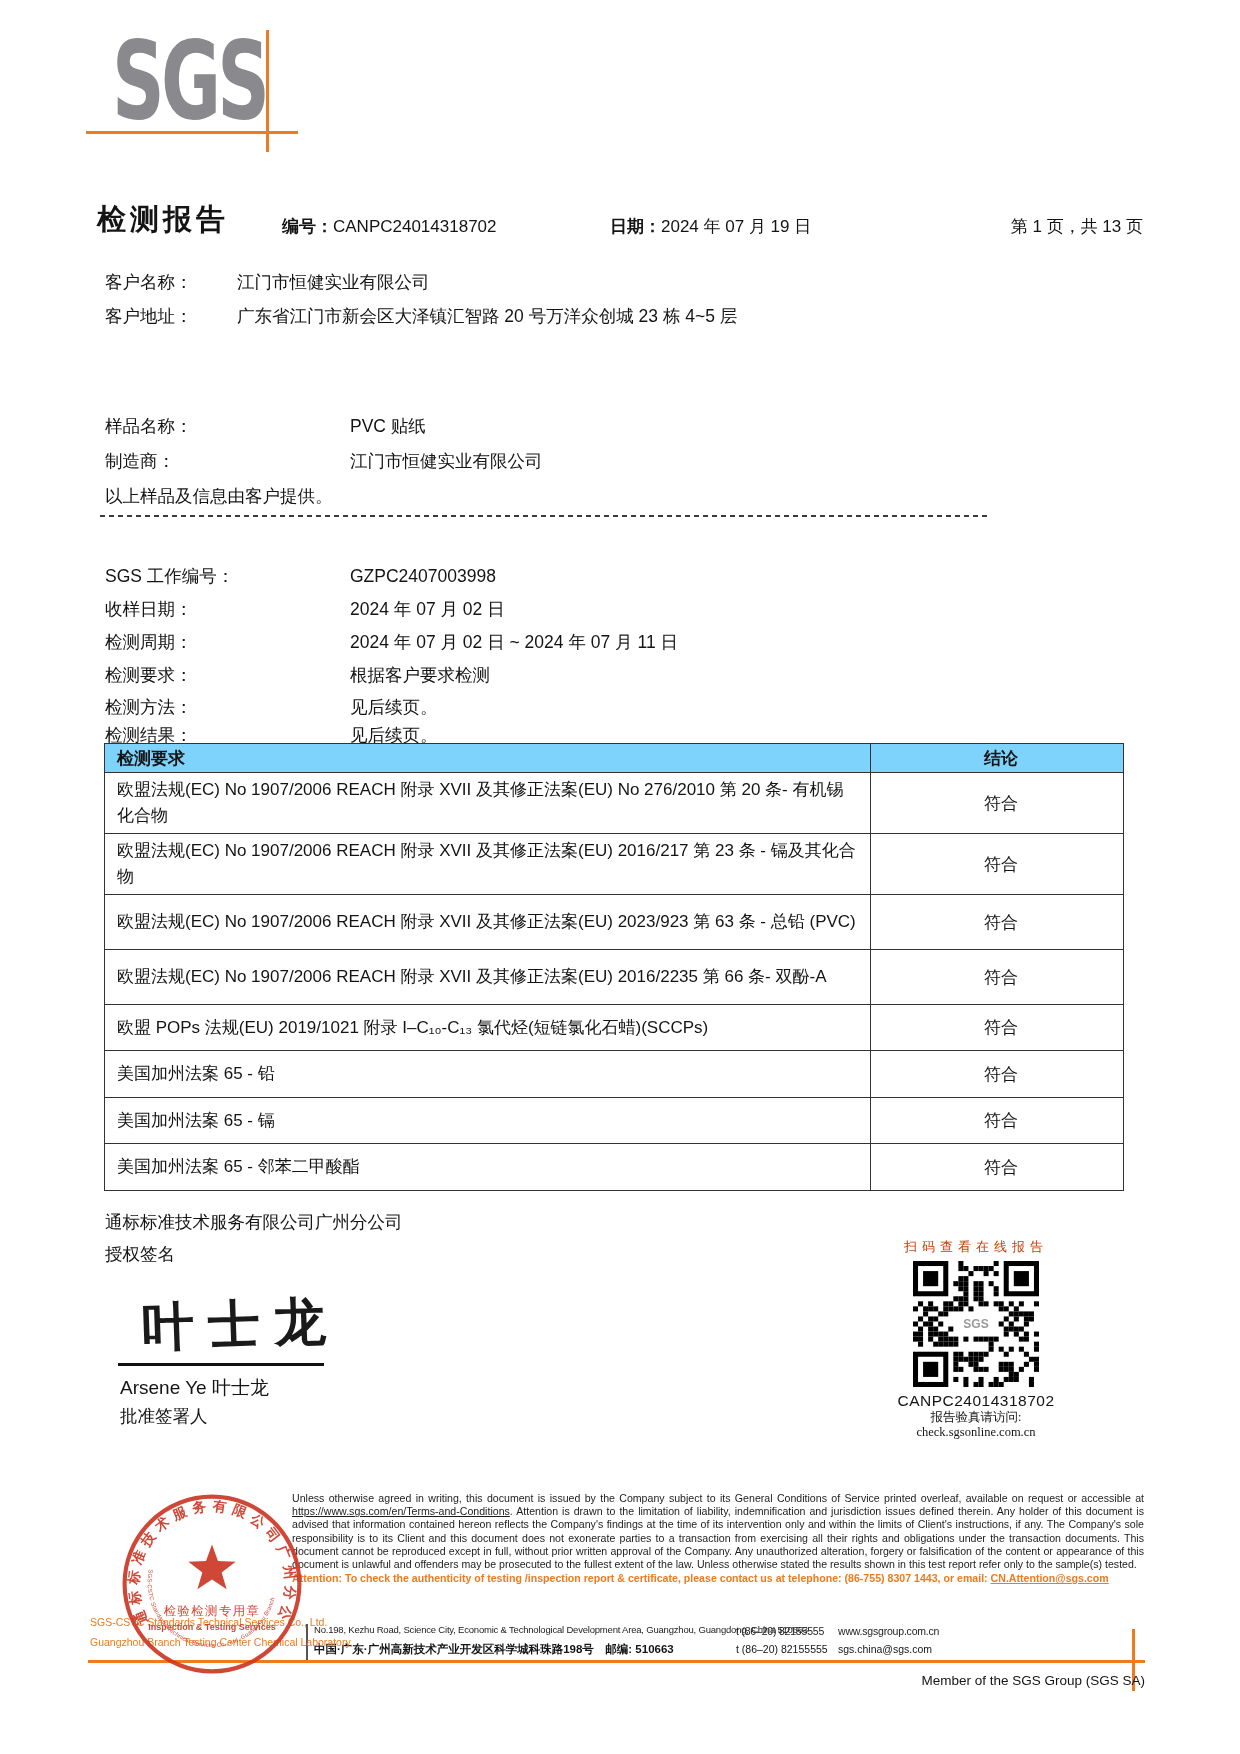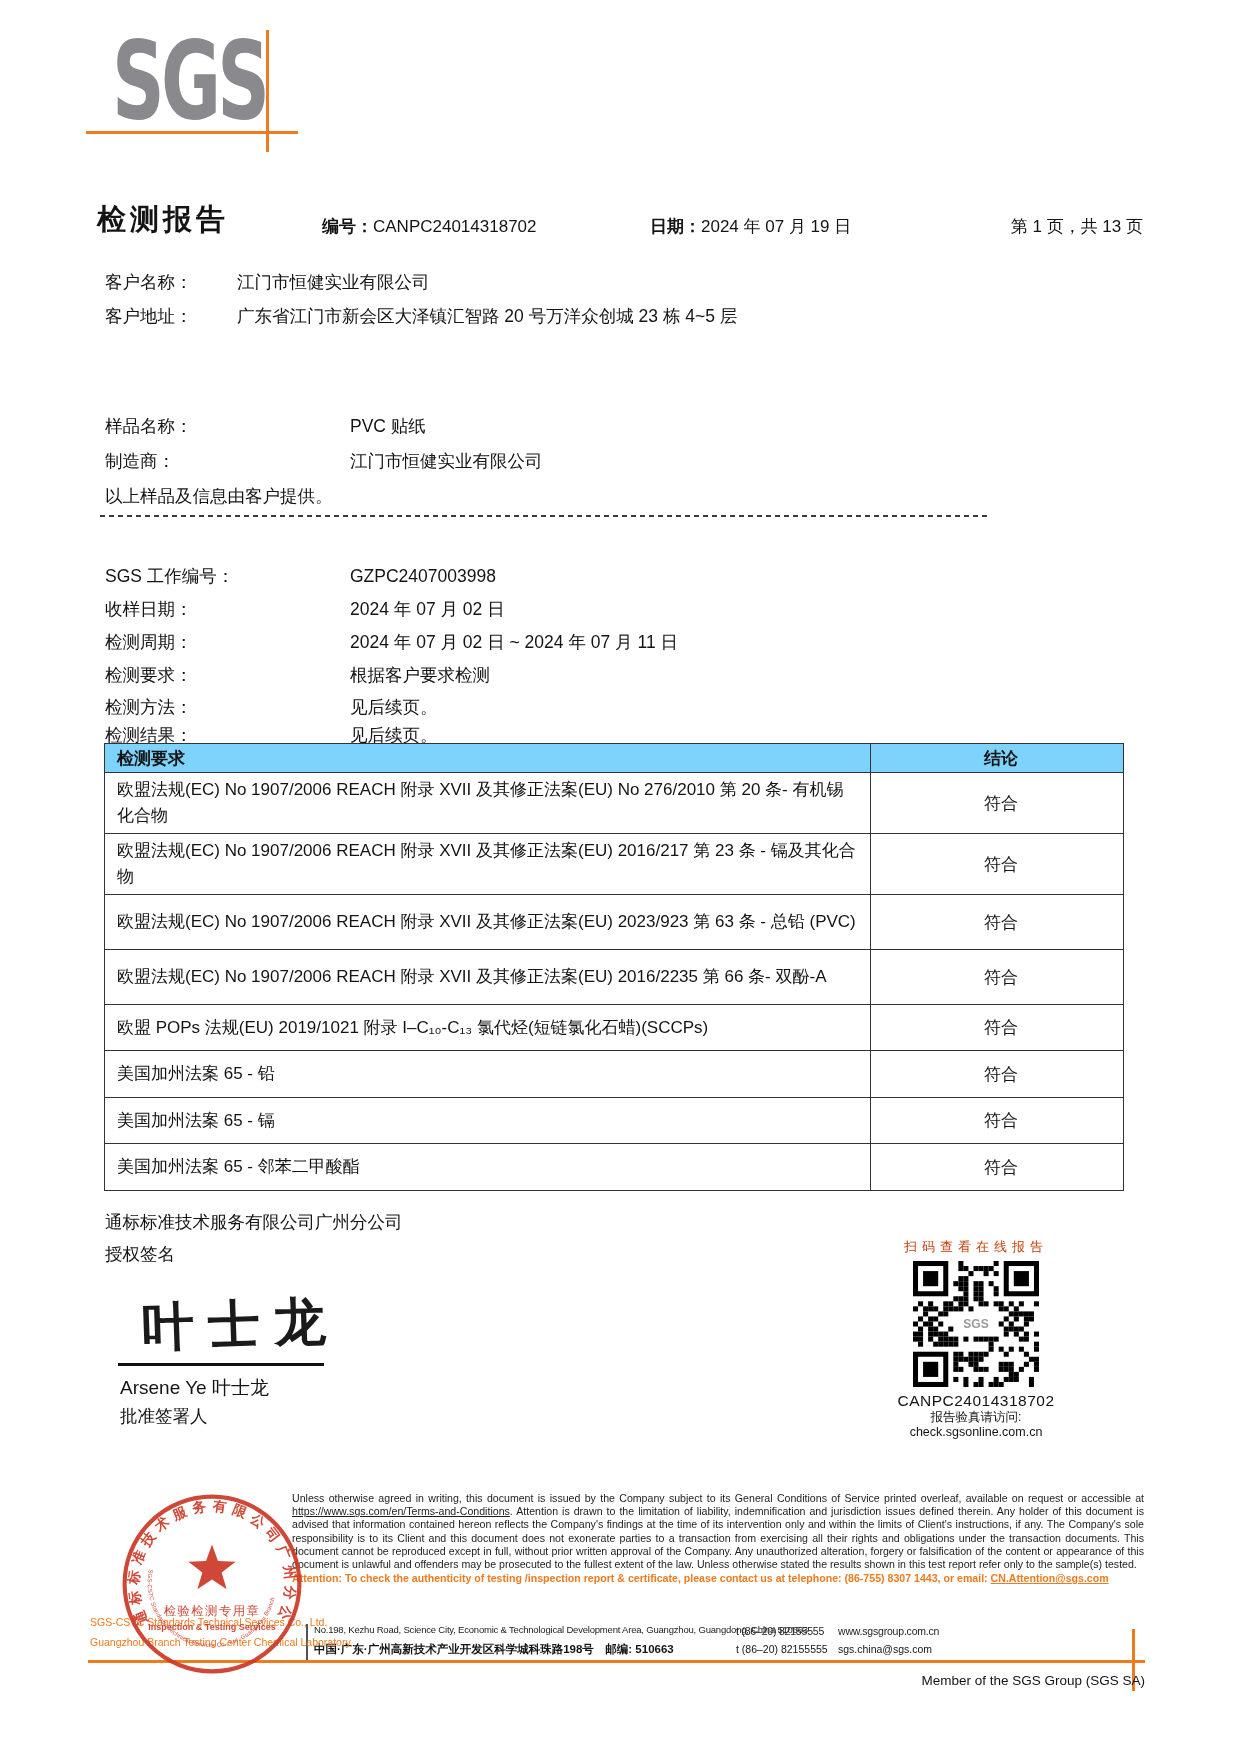--- a/index.html
+++ b/index.html
@@ -16,21 +16,21 @@
     color:#8a8a8e; letter-spacing:-6px; line-height:1;
     transform:scale(0.62,0.92); transform-origin:top left;
     font-family:"DejaVu Sans","Liberation Sans",sans-serif;
   }
   .logo-vline { position:absolute; left:266px; top:30px; width:3px; height:122px; background:#ee7b1d; }
   .logo-hline { position:absolute; left:86px;  top:131px; width:212px; height:3px; background:#ee7b1d; }
 
   
   .report-title { position:absolute; left:97px; top:200px; font-size:29px; font-weight:bold; letter-spacing:4px; }
   .hmeta { position:absolute; top:215px; font-size:17px; white-space:nowrap; }
-  .hmeta b { font-weight:bold;margin-left:40px; }
+  .hmeta b { font-weight:bold; }
 
   
   .kv { position:absolute; left:105px; font-size:17.5px; white-space:nowrap;margin-top:8px; }
   .kv .k { display:inline-block; }
   .kv.client .k { width:132px; }
   .kv.wide .k  { width:245px; }
 
   .dashline { position:absolute; left:100px; top:515px; width:888px; height:2px;
     background:repeating-linear-gradient(90deg,#3a3a3a 0 5px,transparent 5px 9px); }
 
@@ -51,21 +51,21 @@
     font-family:"DejaVu Serif","Liberation Serif",serif; }
   .sig-underline { position:absolute; left:118px; top:1363px; width:206px; height:3px; background:#111; }
   .sig-name  { position:absolute; left:120px; top:1375px; font-size:19px; }
   .sig-title { position:absolute; left:120px; top:1404px; font-size:17.5px; }
 
   
   .qr-wrap { position:absolute; left:880px; top:1238px; width:192px; text-align:center; }
   .qr-caption { font-size:13px; letter-spacing:5px; color:#c2410c; }
   .qr-svg { margin-top:5px; }
   .qr-code-text { font-size:15.5px; margin-top:1px; letter-spacing:0.5px; }
-  .qr-verify { font-size:12.5px; line-height:15px; }
+  .qr-verify { font-size:12.5px; line-height:15px;font-family:Liberation Serif, serif; }
 
   
   .stamp { position:absolute; left:120px; top:1492px; width:184px; height:184px; opacity:0.93; z-index:2; }
   .stamp-company-en { position:absolute; left:90px; top:1612px; width:250px; z-index:1;
     color:#ee7b1d; font-size:10.5px; line-height:20px; white-space:nowrap; }
 
   
   .legal { position:absolute; left:292px; top:1492px; width:852px; font-size:10.6px;
     line-height:13.2px; text-align:justify; color:#1c1c1c; }
   .legal .u { text-decoration:underline; }

